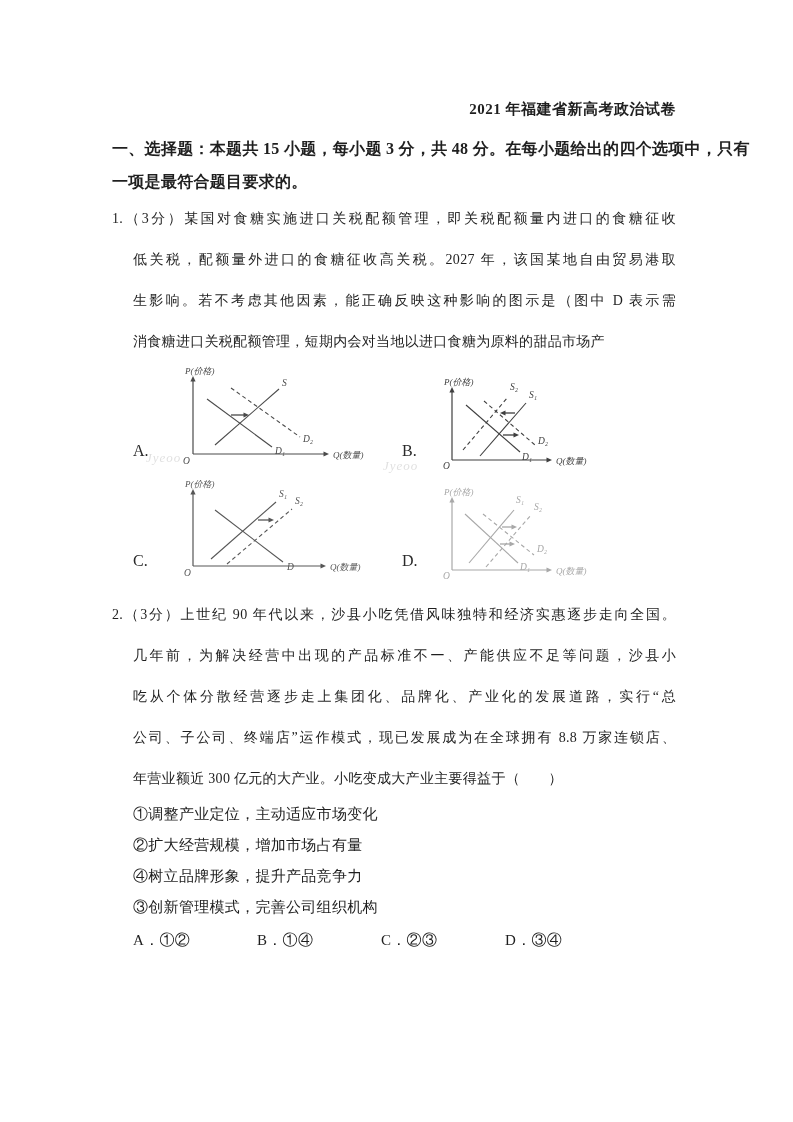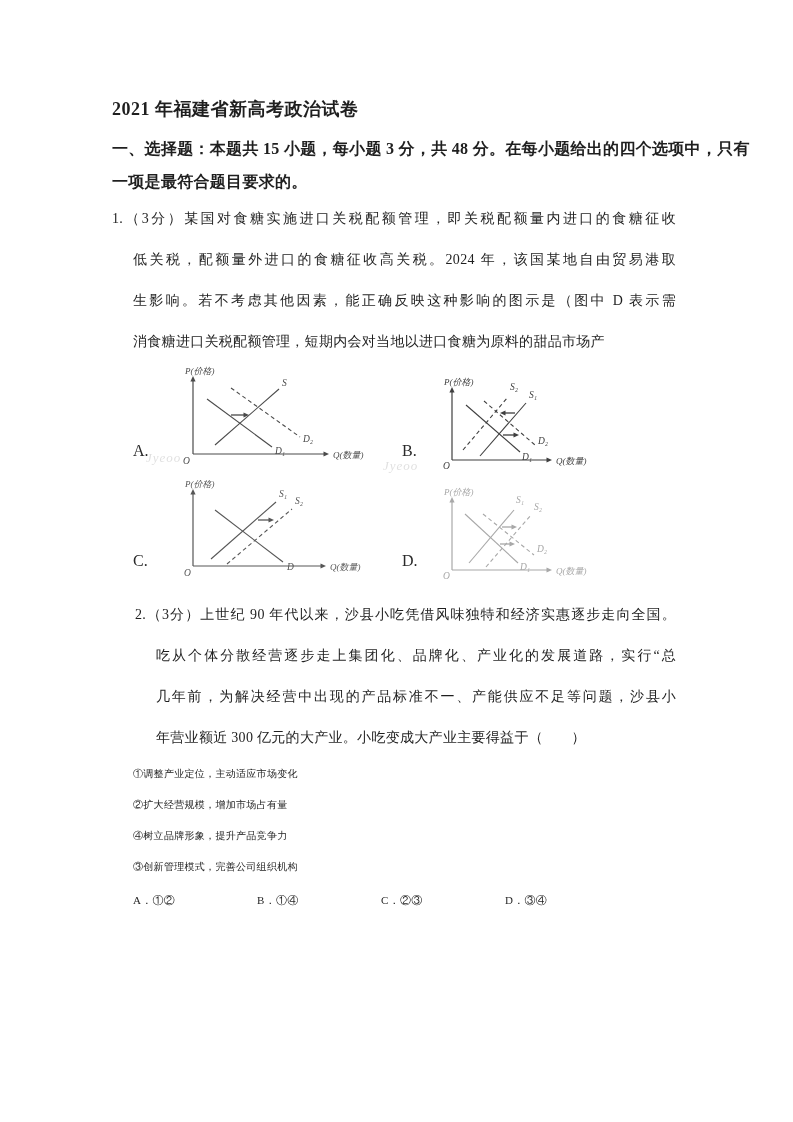--- a/index.html
+++ b/index.html
@@ -7,48 +7,48 @@
     position:relative;
     width:793px;height:1122px;
     box-sizing:border-box;
     padding:96px 117px 0 112px;
     background:#fff;
     font-family:"Liberation Serif","DejaVu Serif",serif;
     color:#1f1f1f;
     overflow:hidden;
   }
   .title{
-    font-size:18px;font-weight:700;text-align:left;
+    font-size:15px;font-weight:700;text-align:right;
     margin:0 0 10px 0;letter-spacing:0.5px;line-height:26px;
   }
   .pline{
     white-space:nowrap;
     text-align:justify;
     text-align-last:justify;
     letter-spacing:0.3px;
   }
   .pline:last-child{text-align-last:left;}
   .sec .pline{font-weight:700;font-size:16px;line-height:33px;}
   .para .pline{font-size:14px;line-height:41px;}
   .para .pline + .pline{padding-left:21px;}
   .q1{margin-top:0;}
-  .q2{margin-top:10px;margin-left:23px;}
+  .q2{margin-top:10px;}
   .graphs{
     display:grid;
     grid-template-columns:269px auto;
     row-gap:6px;
     align-items:end;
     margin:4px 0 0 21px;
   }
   .gcell{display:flex;align-items:flex-end;}
   .gletter{font-size:16px;width:28px;padding-bottom:14px;color:#2a2a2a;}
   .stmts{margin-top:0;}
-  .stmt{font-size:10px;line-height:31px;padding-left:21px;letter-spacing:0.3px;}
+  .stmt{font-size:15px;line-height:31px;padding-left:21px;letter-spacing:0.3px;}
   .answers{margin-top:0;padding-left:21px;line-height:33px;}
-  .answer{display:inline-block;width:120px;font-size:11px;letter-spacing:0.3px;}
+  .answer{display:inline-block;width:120px;font-size:15px;letter-spacing:0.3px;}
   .answer:last-child{width:auto;}
   .wm{
     position:absolute;
     font-size:13px;font-style:italic;
     color:#9a9a9a;opacity:0.30;
     letter-spacing:1px;
   }
   svg text{font-family:"Liberation Serif","DejaVu Serif",serif;}
 </style>
 </head>
@@ -65,21 +65,21 @@
 
       <div class="pline">一、选择题：本题共 15 小题，每小题 3 分，共 48 分。在每小题给出的四个选项中，只有</div>
 
       <div class="pline">一项是最符合题目要求的。</div>
     </div>
 
   <div class="para q1">
 
       <div class="pline">1.（3分）某国对食糖实施进口关税配额管理，即关税配额量内进口的食糖征收</div>
 
-      <div class="pline">低关税，配额量外进口的食糖征收高关税。2024 年，该国某地自由贸易港取</div>
+      <div class="pline">低关税，配额量外进口的食糖征收高关税。2027 年，该国某地自由贸易港取</div>
 
       <div class="pline">生影响。若不考虑其他因素，能正确反映这种影响的图示是（图中 D 表示需</div>
 
       <div class="pline">消食糖进口关税配额管理，短期内会对当地以进口食糖为原料的甜品市场产</div>
 
     </div>
 
   <div class="graphs" id="graphs-grid">
       <div class="gcell">
         <span class="gletter">A.</span>
@@ -168,24 +168,25 @@
           <line x1="70" y1="58" x2="81" y2="58" stroke="#a8a8a8" stroke-width="1.3"></line>
           <polygon points="85,58 79.5,55.4 79.5,60.6" fill="#a8a8a8"></polygon>
         </svg>
       </div>
     </div>
 
   <div class="para q2">
 
       <div class="pline">2.（3分）上世纪 90 年代以来，沙县小吃凭借风味独特和经济实惠逐步走向全国。</div>
 
+      <div class="pline">几年前，为解决经营中出现的产品标准不一、产能供应不足等问题，沙县小</div>
+
       <div class="pline">吃从个体分散经营逐步走上集团化、品牌化、产业化的发展道路，实行“总</div>
 
-      <div class="pline">几年前，为解决经营中出现的产品标准不一、产能供应不足等问题，沙县小</div>
-
+      <div class="pline">公司、子公司、终端店”运作模式，现已发展成为在全球拥有 8.8 万家连锁店、</div>
 
       <div class="pline">年营业额近 300 亿元的大产业。小吃变成大产业主要得益于（　　）</div>
     </div>
 
   <div class="stmts">
 
       <div class="stmt">①调整产业定位，主动适应市场变化</div>
 
       <div class="stmt">②扩大经营规模，增加市场占有量</div>
 

